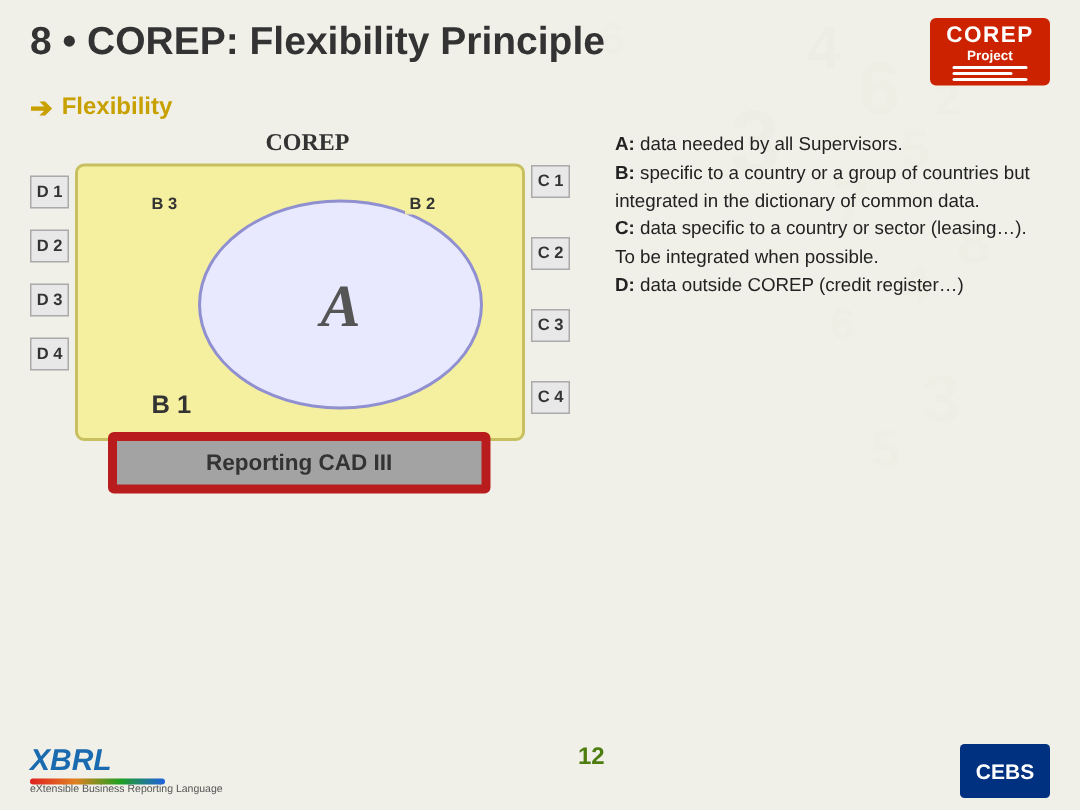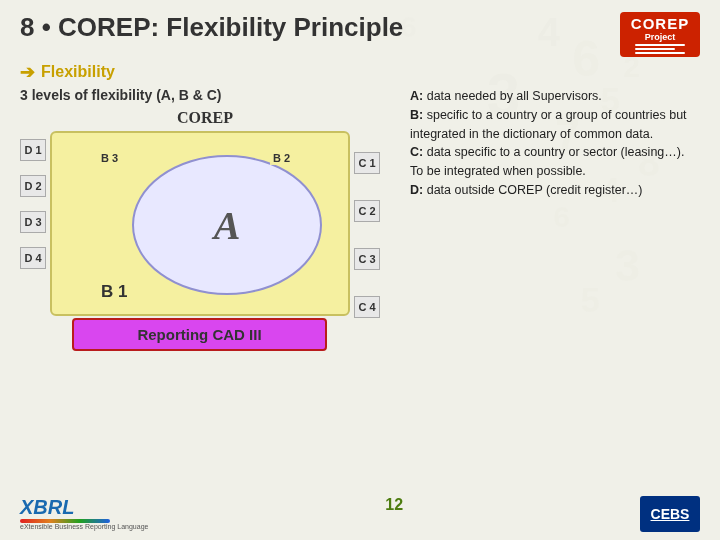--- a/index.html
+++ b/index.html
@@ -174,21 +174,21 @@
       justify-content: center;
       font-size: 11px;
       font-weight: bold;
       color: #333;
     }
 
     
     .c-labels {
       position: absolute;
       right: 0;
-      top: 21px;
+      top: 1px;
       display: flex;
       flex-direction: column;
       gap: 26px;
       align-items: center;
     }
     .c-label {
       width: 26px;
       height: 22px;
       background: #e8e8e8;
       border: 1px solid #aaa;
@@ -247,22 +247,22 @@
       font-size: 24px;
       line-height: 1;
     }
 
     
     .reporting-btn {
       position: absolute;
       bottom: 0px;
       left: 52px;
       width: 255px;
-      background: #d946ef;
-      border: 2px solid #b91c1c;
+      background: #a3a3a3;
+      border: 6px solid #b91c1c;
       border-radius: 4px;
       padding: 6px 0;
       text-align: center;
       font-size: 15px;
       font-weight: bold;
       color: #333;
     }
 
     
     .right-col {
@@ -309,21 +309,20 @@
       width: 60px;
       height: 36px;
       background: #003080;
       display: flex;
       align-items: center;
       justify-content: center;
       color: white;
       font-weight: bold;
       font-size: 14px;
       border-radius: 3px;
-      text-decoration: underline;
     }
 
     
     .xbrl-bar {
       height: 4px;
       background: linear-gradient(to right, #e02020, #e08020, #20a020, #2060e0);
       border-radius: 2px;
       width: 90px;
     }
   </style>
@@ -361,21 +360,20 @@
   </div>
 
   <div class="arrow-bullet">
     <span class="arrow">➔</span>
     <span>Flexibility</span>
   </div>
 
   <div class="main-content">
 
     <div class="left-col">
-      <div class="section-heading">3 levels of flexibility (A, B &amp; C)</div>
       <div class="corep-label">COREP</div>
 
       <div class="diagram-area">
 
         <div class="yellow-box">
 
           <div class="oval-a">
             <span class="oval-a-label">A</span>
           </div>
 

